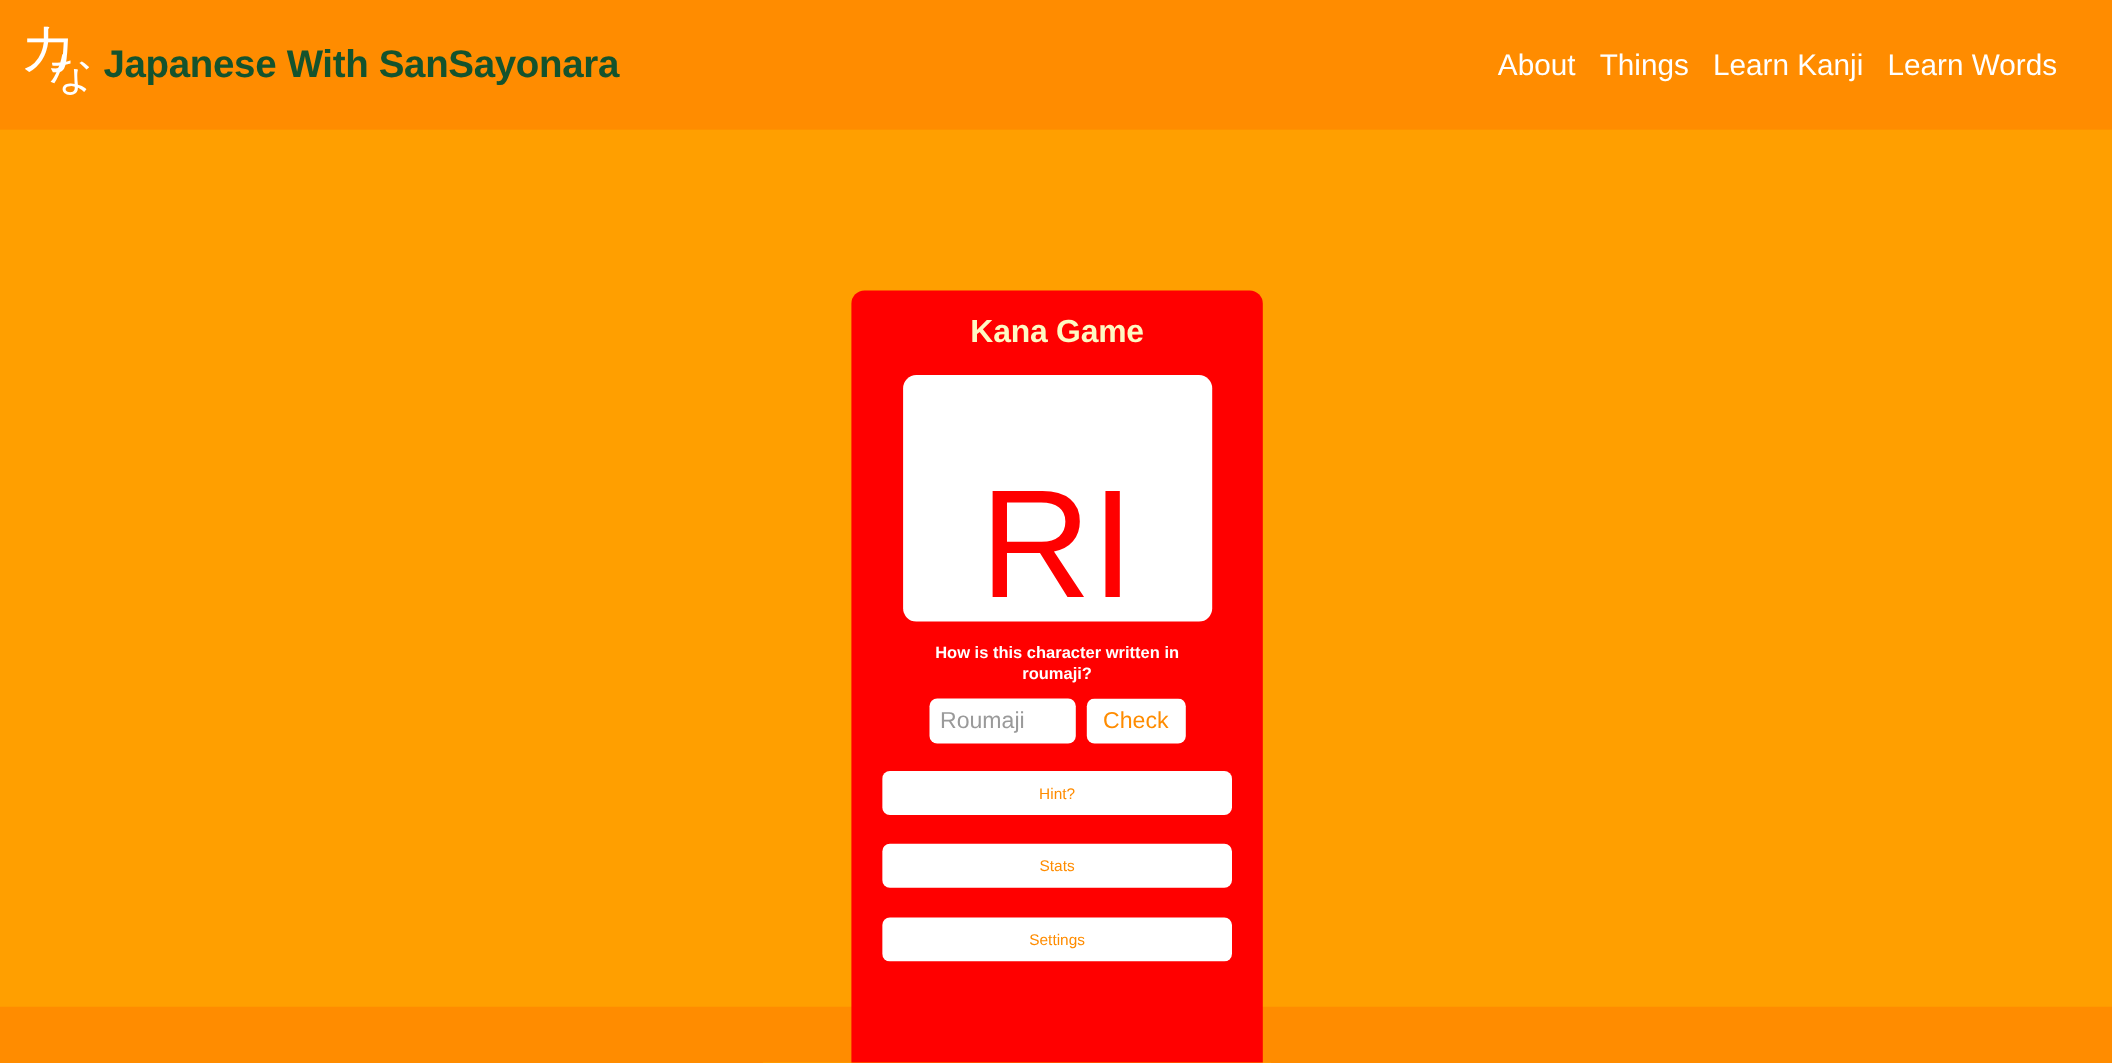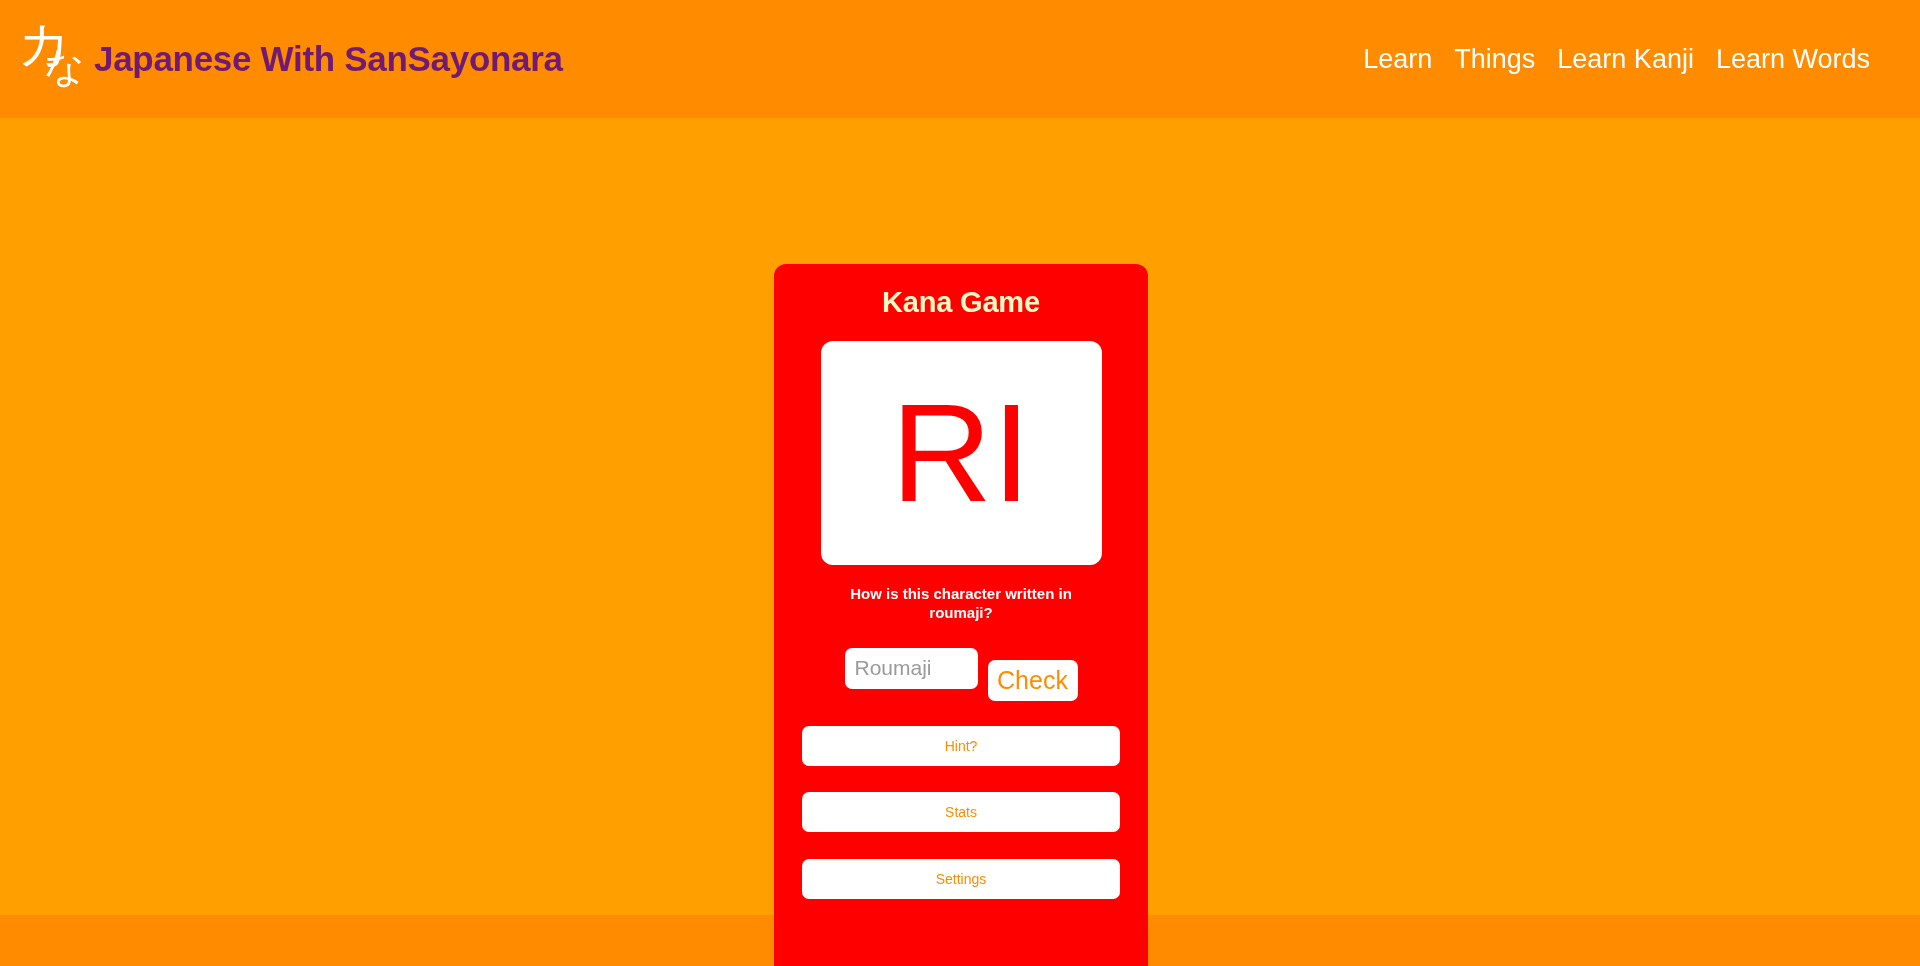--- a/index.html
+++ b/index.html
@@ -51,21 +51,21 @@
   .brand-logo .k2 {
     position: absolute;
     left: 26px;
     top: 24px;
     font-size: 40px;
     line-height: 1;
     color: #ffffff;
     font-family: "DejaVu Sans", sans-serif;
   }
   .brand-title {
-    color: #701a75;
+    color: #14532d;
     font-size: 35px;
     font-weight: bold;
     letter-spacing: -0.3px;
     white-space: nowrap;
   }
   .nav-links {
     display: flex;
     align-items: center;
     gap: 22px;
     padding-right: 26px;
@@ -109,21 +109,21 @@
     letter-spacing: -0.2px;
   }
 
   .kana-display {
     margin-top: 22px;
     width: 281px;
     height: 224px;
     background: #ffffff;
     border-radius: 12px;
     display: flex;
-    align-items: center;
+    align-items: flex-end;
     justify-content: center;
     flex: 0 0 auto;
   }
   .kana-char {
     color: #FF0000;
     font-size: 140px;
     line-height: 1;
     font-family: "Liberation Sans", sans-serif;
     user-select: none;
   }
@@ -164,25 +164,24 @@
     color: #9a9a9a;
     opacity: 1;
   }
   .check-btn {
     width: 90px;
     height: 41px;
     border: none;
     border-radius: 7px;
     background: #ffffff;
     color: #FF8C00;
-    font-size: 25px;
+    font-size: 21px;
     font-family: "Liberation Sans", sans-serif;
     cursor: pointer;
     padding: 0;
-    margin-top: 25px;
   }
 
   .wide-btn {
     width: 318px;
     height: 40px;
     border: none;
     border-radius: 7px;
     background: #ffffff;
     color: #FF8C00;
     font-size: 14px;
@@ -213,21 +212,21 @@
 <div class="navbar">
   <a class="brand" href="#">
     <span class="brand-logo">
       <span class="k1">カ</span>
       <span class="k2">な</span>
     </span>
     <span class="brand-title">Japanese With SanSayonara</span>
   </a>
 
   <nav class="nav-links">
-    <a class="nav-link" href="#">Learn</a>
+    <a class="nav-link" href="#">About</a>
     <a class="nav-link" href="#">Things</a>
     <a class="nav-link" href="#">Learn Kanji</a>
     <a class="nav-link" href="#">Learn Words</a>
   </nav>
 </div>
 
 <div class="main">
 
   <div class="game-card">
 

